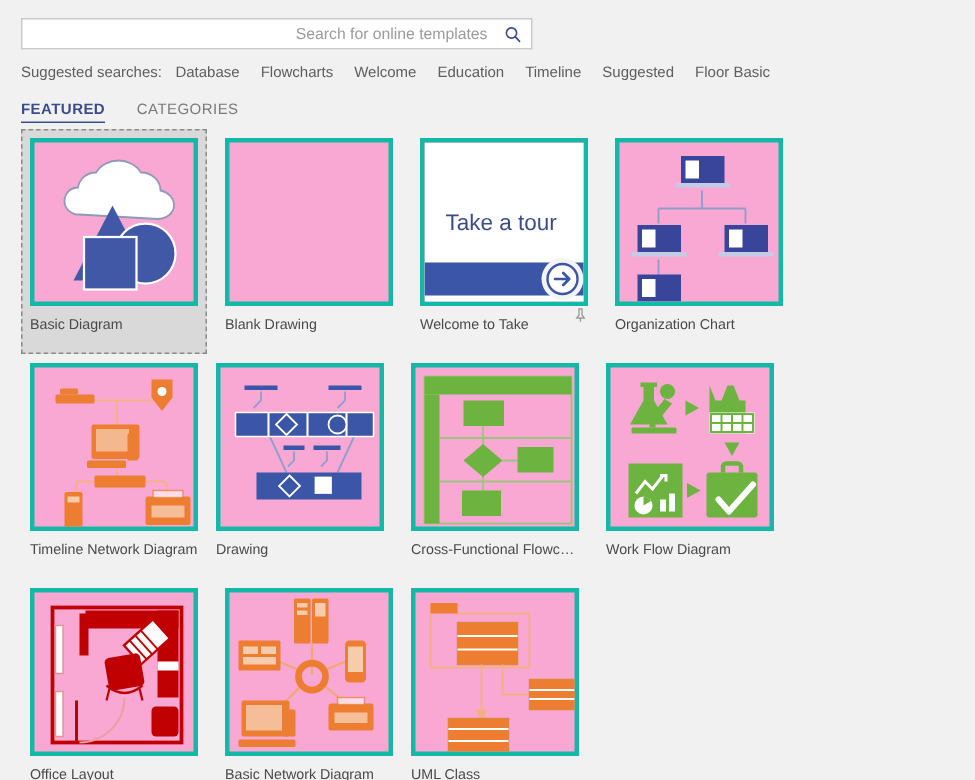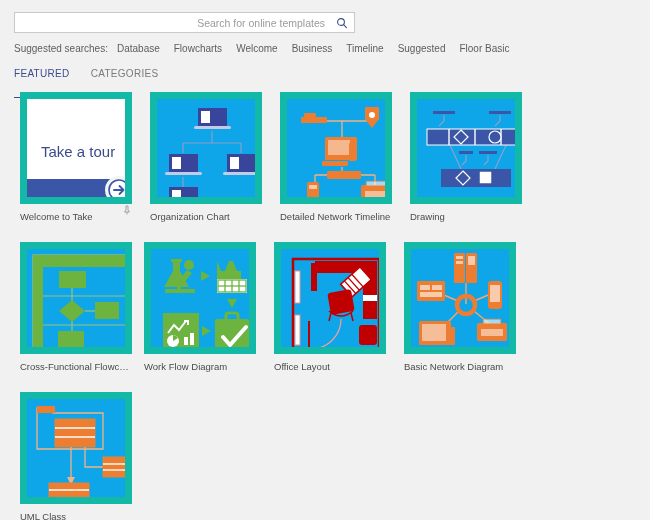--- a/index.html
+++ b/index.html
@@ -87,21 +87,22 @@
   }
   .tab {
     display: inline-block;
     margin-right: 18px;
     cursor: pointer;
     color: #7a7a7a;
   }
   .tab.active {
     color: #3b4c8c;
     border-bottom: 1px solid #3b4c8c;
-    padding-bottom: 16px;
+    padding-bottom: 0px;
+    font-weight: bold;
   }
 
   
   #grid {
     position: absolute;
     left: 14px;
     top: 86px;
     width: 624px;
     display: flex;
     flex-wrap: wrap;
@@ -123,22 +124,22 @@
     padding: 6px 6px 0 6px;
   }
   .tile.selected {
     background: #d9d9d9;
     border: 1px dashed #8a8a8a;
     padding: 5px 5px 0 5px;
   }
   .thumb {
     width: 112px;
     height: 112px;
-    background: #0ea5e9;
-    border: 7px solid #14b8a6;
+    background: #f9a8d4;
+    border: 3px solid #14b8a6;
     box-sizing: border-box;
     position: relative;
     overflow: hidden;
   }
   .tile.selected .thumb {
     width: 112px;
     height: 112px;
   }
   .caption {
     margin-top: 7px;
@@ -169,32 +170,51 @@
       <span>
         <svg width="12" height="12" viewBox="0 0 12 12">
           <circle cx="5" cy="5" r="3.4" fill="none" stroke="#3b4c8c" stroke-width="1.1"></circle>
           <line x1="7.4" y1="7.4" x2="10.4" y2="10.6" stroke="#3b4c8c" stroke-width="1.1" stroke-linecap="round"></line>
         </svg>
       </span>
     </button>
   </div>
 
   <div id="suggested">
-    <span class="label">Suggested searches:</span><span class="sug">Database</span><span class="sug">Flowcharts</span><span class="sug">Welcome</span><span class="sug">Business</span><span class="sug">Timeline</span><span class="sug">Suggested</span><span class="sug">Floor Basic</span>
+    <span class="label">Suggested searches:</span><span class="sug">Database</span><span class="sug">Flowcharts</span><span class="sug">Welcome</span><span class="sug">Education</span><span class="sug">Timeline</span><span class="sug">Suggested</span><span class="sug">Floor Basic</span>
   </div>
 
   <div id="tabs">
     <span class="tab active">FEATURED</span>
     <span class="tab">CATEGORIES</span>
   </div>
 </div>
 
 <div id="grid">
 
-
+  <div class="cell">
+    <div class="tile selected">
+      <div class="thumb">
+        <svg width="110" height="110" viewBox="0 0 110 110">
+          <path d="M30 48c-6 0-10-4-10-9s4-9 9-9c1-6 6-10 12-10 3-5 9-8 15-8s12 3 15 8c7 0 13 5 13 12 5 1 9 5 9 10s-5 9-11 9z" fill="#ffffff" stroke="#9099b8" stroke-width="1.2"></path>
+          <polygon points="52,42 78,92 26,92" fill="#4058a6"></polygon>
+          <circle cx="74" cy="74" r="20" fill="#4058a6" stroke="#ffffff" stroke-width="1.5"></circle>
+          <rect x="33" y="63" width="35" height="35" fill="#4058a6" stroke="#ffffff" stroke-width="1.5"></rect>
+        </svg>
+      </div>
+      <div class="caption">Basic Diagram</div>
+    </div>
+  </div>
+
+  <div class="cell">
+    <div class="tile">
+      <div class="thumb"></div>
+      <div class="caption">Blank Drawing</div>
+    </div>
+  </div>
 
   <div class="cell">
     <div class="tile">
       <div class="thumb">
         <svg width="110" height="110" viewBox="0 0 110 110">
           <rect x="0" y="0" width="110" height="110" fill="#ffffff"></rect>
           <text x="14" y="58" font-family="Liberation Sans, sans-serif" font-size="15" fill="#3b4c8c">Take a tour</text>
           <rect x="0" y="80" width="110" height="22" fill="#3b56a6"></rect>
           <circle cx="92" cy="91" r="14" fill="#f4f4f4"></circle>
           <circle cx="92" cy="91" r="10" fill="#ffffff" stroke="#3b56a6" stroke-width="1.6"></circle>
@@ -273,21 +293,21 @@
             <rect x="62" y="44" width="7" height="18" rx="1"></rect>
             <rect x="40" y="72" width="34" height="8" rx="1"></rect>
             <rect x="20" y="83" width="12" height="24" rx="1.5"></rect>
             <rect x="22" y="86" width="8" height="4" fill="#ffffff" opacity="0.6"></rect>
             <rect x="74" y="86" width="30" height="19" rx="1.5"></rect>
             <rect x="79" y="82" width="20" height="5" fill="#ffffff" opacity="0.6" stroke="#ed7d31" stroke-width="1"></rect>
             <rect x="78" y="92" width="22" height="8" fill="#ffffff" opacity="0.5"></rect>
           </g>
         </svg>
       </div>
-      <div class="caption">Detailed Network Timeline</div>
+      <div class="caption">Timeline Network Diagram</div>
     </div>
   </div>
 
   <div class="cell">
     <div class="tile">
       <div class="thumb">
         <svg width="110" height="110" viewBox="0 0 110 110">
           <g fill="#3b56a6">
             <rect x="16" y="12" width="22" height="3"></rect>
             <rect x="72" y="12" width="22" height="3"></rect>

